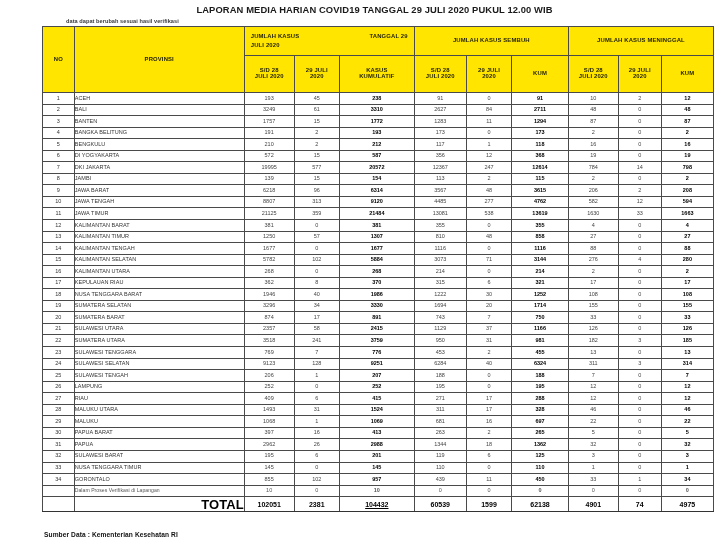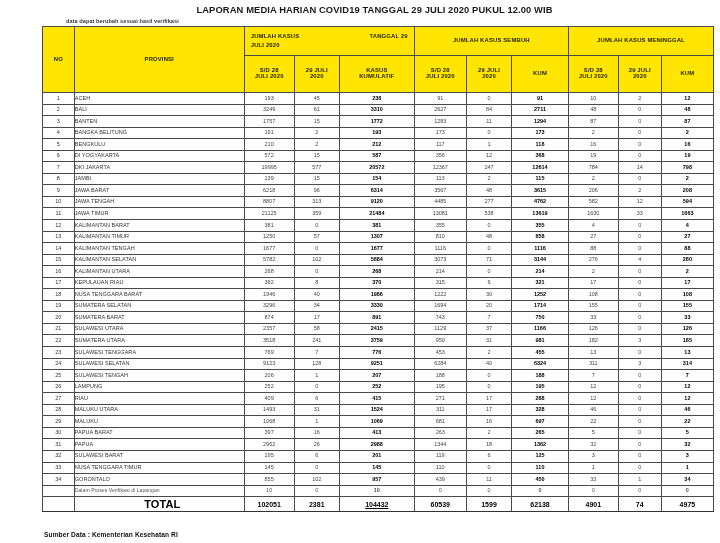--- a/index.html
+++ b/index.html
@@ -101,23 +101,23 @@
   tr.verif td.c-prov { font-size: 5.1px; }
   tr.total td {
     height: 14px;
     font-weight: bold;
     font-size: 7px;
     color: #000;
     border-top: 1.6px solid #333;
     border-bottom: 1.6px solid #333;
   }
   tr.total td.c-prov {
-    text-align: center;
+    text-align: right;
     padding-left: 6px;
-    font-size: 11px;
+    font-size: 13px;
   }
   tr.total td.c-num { text-align: center; }
   tr.total td.c-kum { text-align: center; }
   td.kum-underline { text-decoration: underline; }
   .source {
     font-size: 6.6px;
     font-weight: bold;
     color: #111;
     margin: 19px 0 0 44px;
     letter-spacing: 0.1px;

